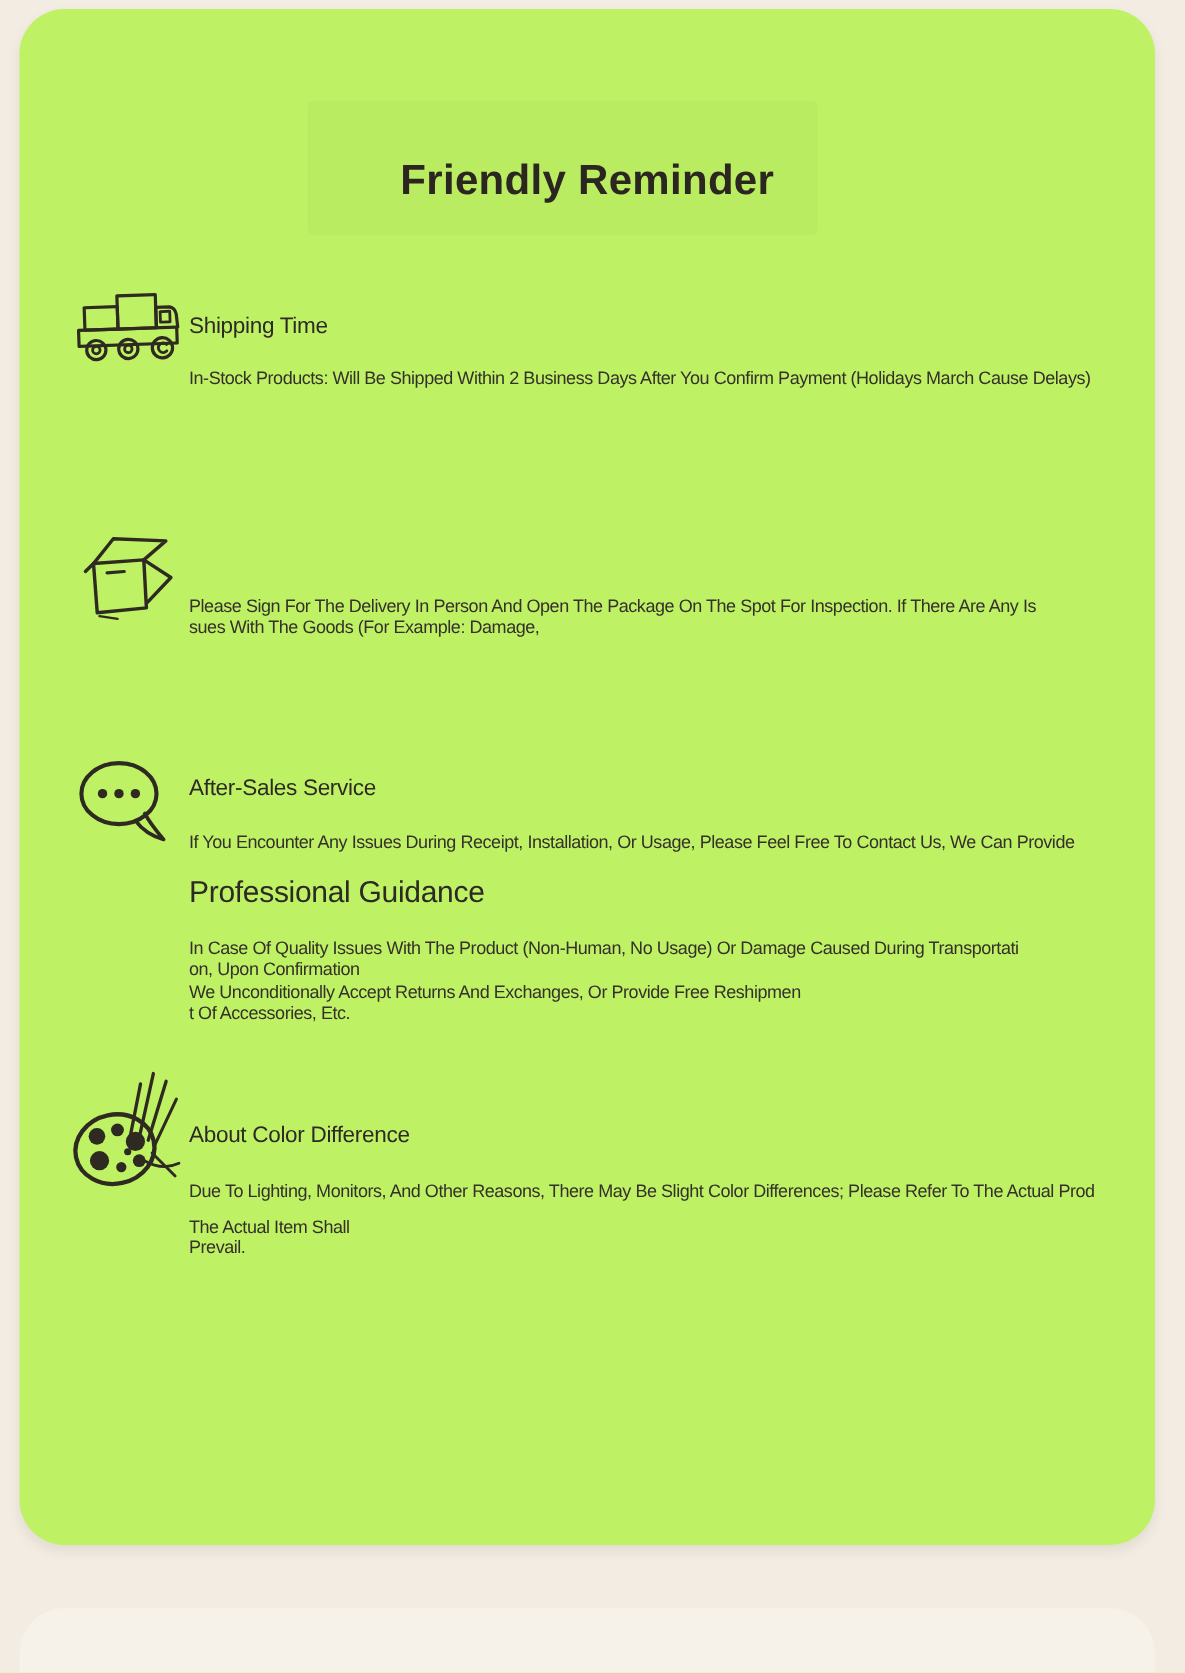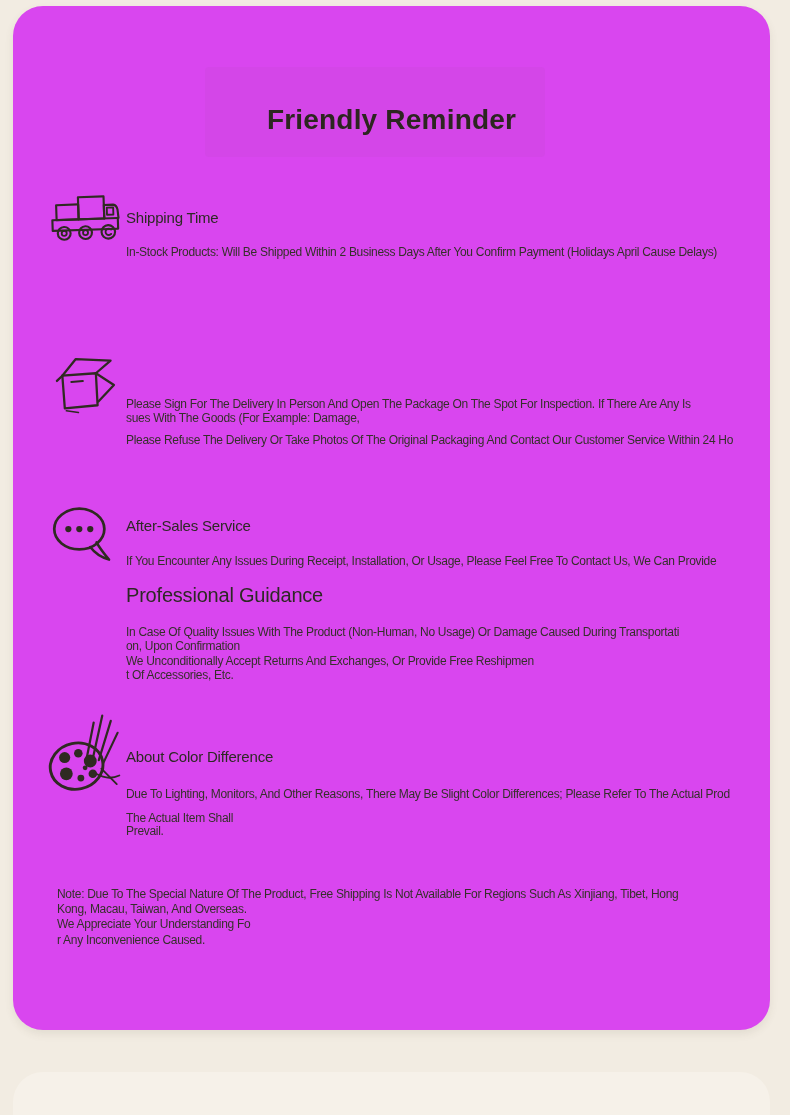--- a/index.html
+++ b/index.html
@@ -8,21 +8,21 @@
     width:790px;height:1115px;
     background:#f2ece2;
     overflow:hidden;
     font-family:"Liberation Sans", sans-serif;
     color:#35302a;
   }
   .card{
     position:absolute;
     left:13px;top:6px;
     width:757px;height:1024px;
-    background:#d946ef;
+    background:#bef264;
     border-radius:30px;
     box-shadow:0 4px 8px rgba(90,75,55,0.10);
     overflow:hidden;
   }
   .next-card{
     position:absolute;
     left:13px;top:1072px;
     width:757px;height:43px;
     background:#f6f1e9;
     border-radius:30px 30px 0 0;
@@ -104,37 +104,36 @@
           <circle class="ink" stroke-width="3" cx="22" cy="59" r="9"></circle>
           <circle class="ink" stroke-width="2.6" cx="22" cy="59" r="3.5"></circle>
           <circle class="ink" stroke-width="3" cx="52" cy="59" r="9"></circle>
           <circle class="ink" stroke-width="2.6" cx="52" cy="59" r="3.5"></circle>
           <circle class="ink" stroke-width="3" cx="84" cy="59" r="9.5"></circle>
           <path class="ink" stroke-width="2.6" d="M88,56 a4.5,4.5 0 1 0 0,6"></path>
         </g>
       </svg>
     </div>
     <div class="heading" style="top:203px;">Shipping Time</div>
-    <p class="body nowrap" style="top:239px;">In-Stock Products: Will Be Shipped Within 2 Business Days After You Confirm Payment (Holidays April Cause Delays)</p>
+    <p class="body nowrap" style="top:239px;">In-Stock Products: Will Be Shipped Within 2 Business Days After You Confirm Payment (Holidays March Cause Delays)</p>
 
     <div class="icon" style="left:37px;top:346px;">
       <svg width="70" height="68" viewBox="0 0 92 86">
         <g transform="rotate(1 46 43)">
           <path class="ink" stroke-width="3" d="M16,30 L60,26 L63,68 L20,73 Z"></path>
           <path class="ink" stroke-width="3" d="M16,30 L33,8 L79,9 L60,26"></path>
           <path class="ink" stroke-width="3" d="M60,26 L84,41 L64,63"></path>
           <path class="ink" stroke-width="3" d="M16,30 L9,37"></path>
           <path class="ink" stroke-width="2.8" d="M28,38 l15,-1.5"></path>
           <path class="ink" stroke-width="2" d="M22,76 l16,2"></path>
         </g>
       </svg>
     </div>
     <p class="body" style="top:391px;width:646px;">Please Sign For The Delivery In Person And Open The Package On The Spot For Inspection. If There Are Any Is
 sues With The Goods (For Example: Damage,</p>
-    <p class="body nowrap" style="top:427px;">Please Refuse The Delivery Or Take Photos Of The Original Packaging And Contact Our Customer Service Within 24 Ho</p>
 
     <div class="icon" style="left:35px;top:497px;">
       <svg width="72" height="60" viewBox="0 0 92 76">
         <ellipse class="ink" stroke-width="3.5" cx="40" cy="33" rx="32" ry="26"></ellipse>
         <path class="ink" stroke-width="3.2" d="M54,56 Q63,68 78,72 Q67,59 62,50"></path>
         <circle class="ink-fill" cx="26" cy="33" r="4"></circle>
         <circle class="ink-fill" cx="40" cy="33" r="4"></circle>
         <circle class="ink-fill" cx="54" cy="33" r="4"></circle>
       </svg>
     </div>
@@ -162,21 +161,17 @@
         <circle class="ink-fill" cx="42" cy="77" r="4"></circle>
         <circle class="ink-fill" cx="56" cy="72" r="5"></circle>
         <circle class="ink-fill" cx="47" cy="65" r="2.8"></circle>
       </svg>
     </div>
     <div class="heading" style="top:742px;">About Color Difference</div>
     <p class="body nowrap" style="top:781px;">Due To Lighting, Monitors, And Other Reasons, There May Be Slight Color Differences; Please Refer To The Actual Prod</p>
     <p class="body tight" style="top:806px;width:646px;">The Actual Item Shall
 Prevail.</p>
 
-    <p class="note">Note: Due To The Special Nature Of The Product, Free Shipping Is Not Available For Regions Such As Xinjiang, Tibet, Hong
-Kong, Macau, Taiwan, And Overseas.
-We Appreciate Your Understanding Fo
-r Any Inconvenience Caused.</p>
 
   </div>
 
   <div class="next-card"></div>
 </div>
 
 </body></html>

